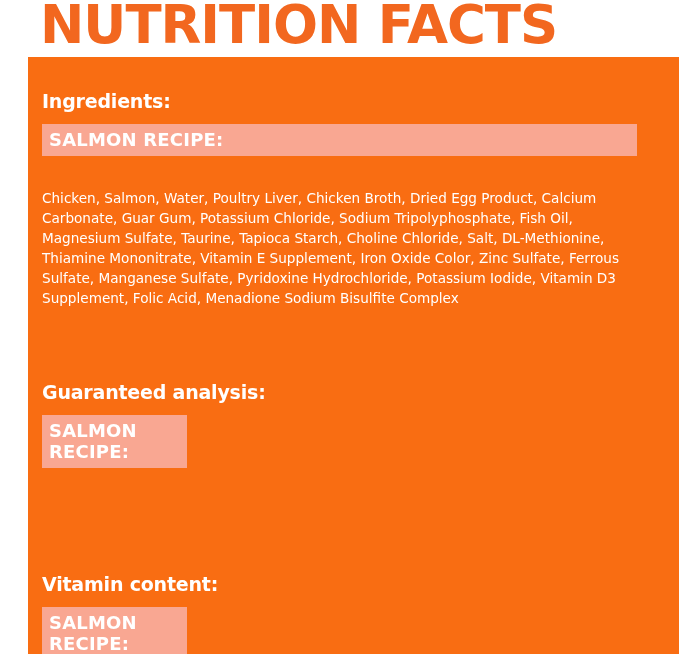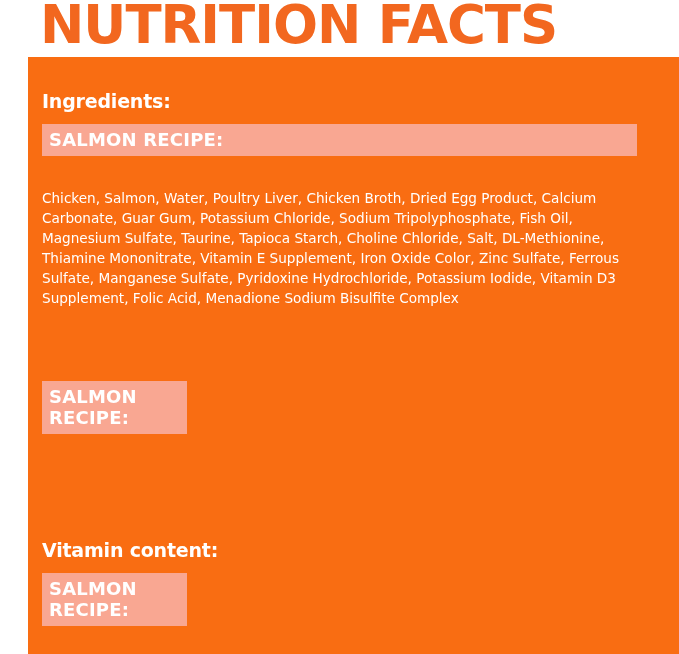--- a/index.html
+++ b/index.html
@@ -117,20 +117,21 @@
 
     <div class="section">
       <div class="section-heading">Ingredients:</div>
       <div class="recipe-bar bar-ingredients">SALMON RECIPE:</div>
       <div class="body-text">Chicken,  Salmon, Water, Poultry Liver, Chicken Broth, Dried Egg Product, Calcium Carbonate, Guar Gum, Potassium Chloride, Sodium Tripolyphosphate, Fish Oil, Magnesium Sulfate, Taurine, Tapioca Starch, Choline Chloride, Salt, DL-Methionine, Thiamine Mononitrate, Vitamin E Supplement, Iron Oxide Color, Zinc Sulfate, Ferrous Sulfate, Manganese Sulfate, Pyridoxine Hydrochloride, Potassium Iodide, Vitamin D3 Supplement, Folic Acid, Menadione Sodium Bisulfite Complex</div>
     </div>
 
     <div class="gap-1"></div>
 
     <div class="section">
+      <div class="section-heading">Guaranteed analysis:</div>
       <div class="recipe-bar bar-guaranteed">SALMON RECIPE:</div>
     </div>
 
     <div class="gap-2"></div>
 
     <div class="section">
       <div class="section-heading">Vitamin content:</div>
       <div class="recipe-bar bar-calorie">SALMON RECIPE:</div>
       <div class="body-text">
         <span class="calorie-line">18 kcal ME/serving</span>

